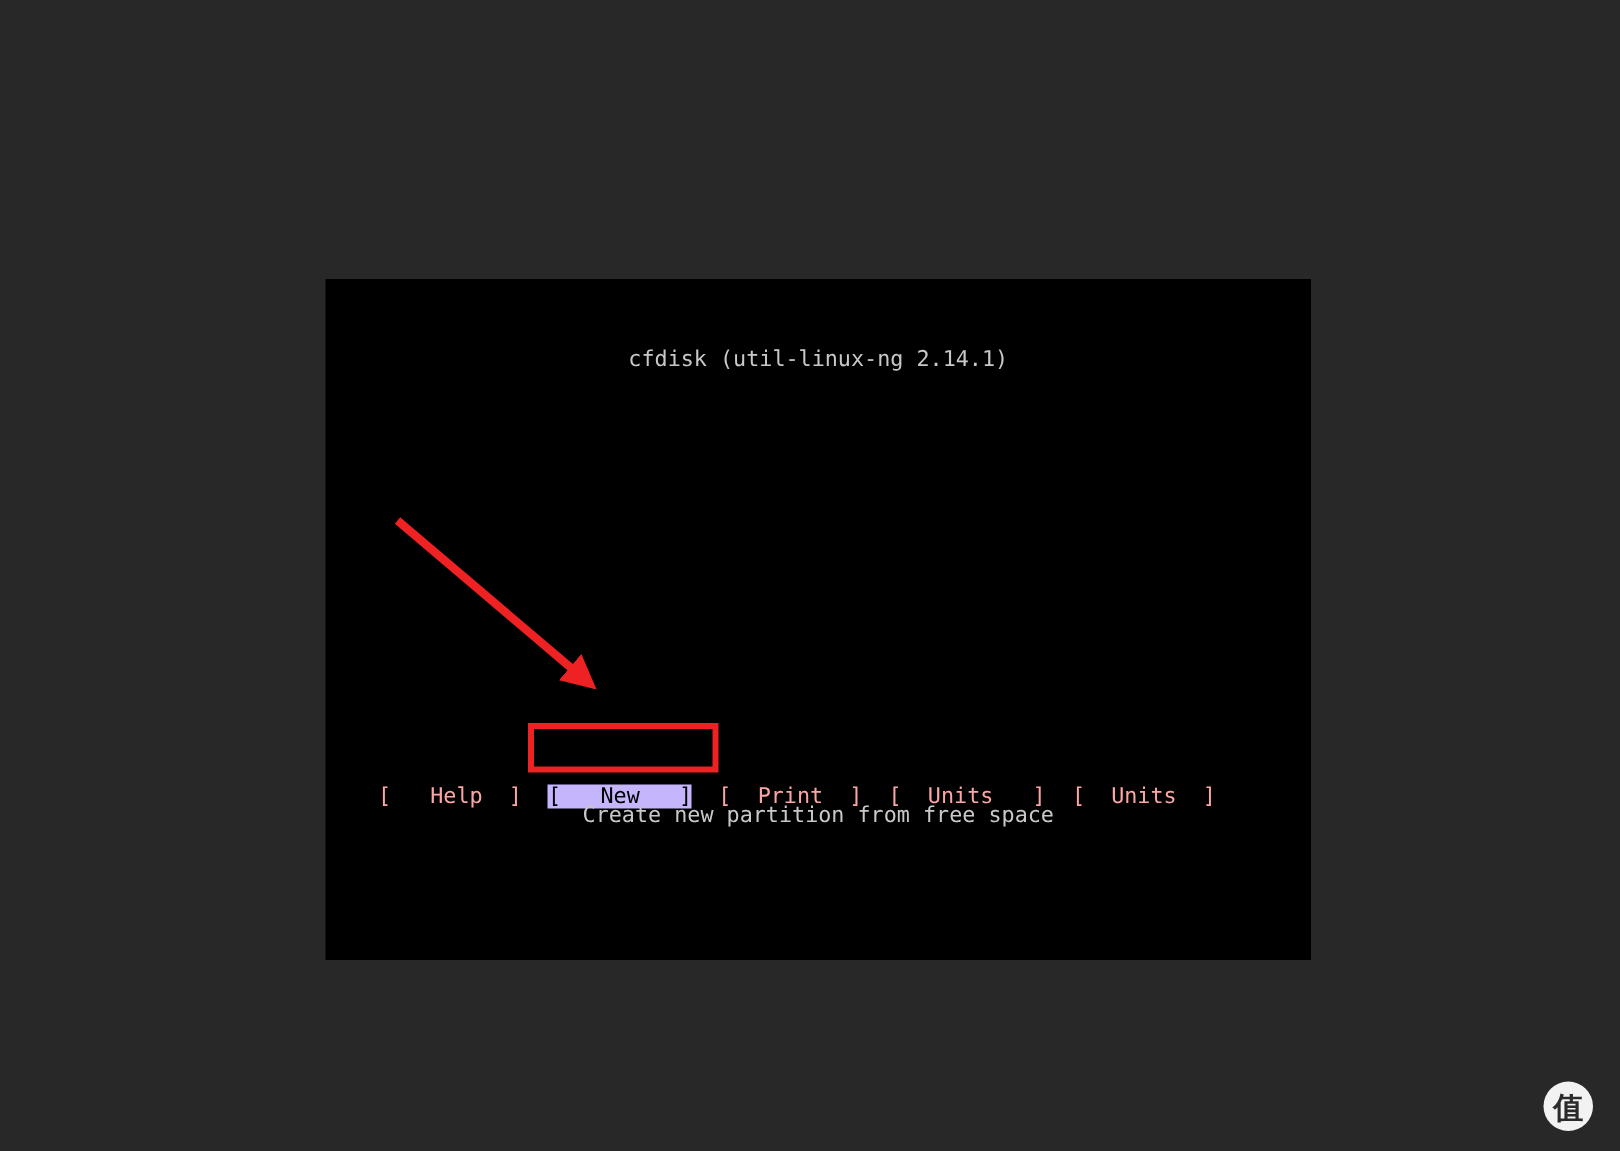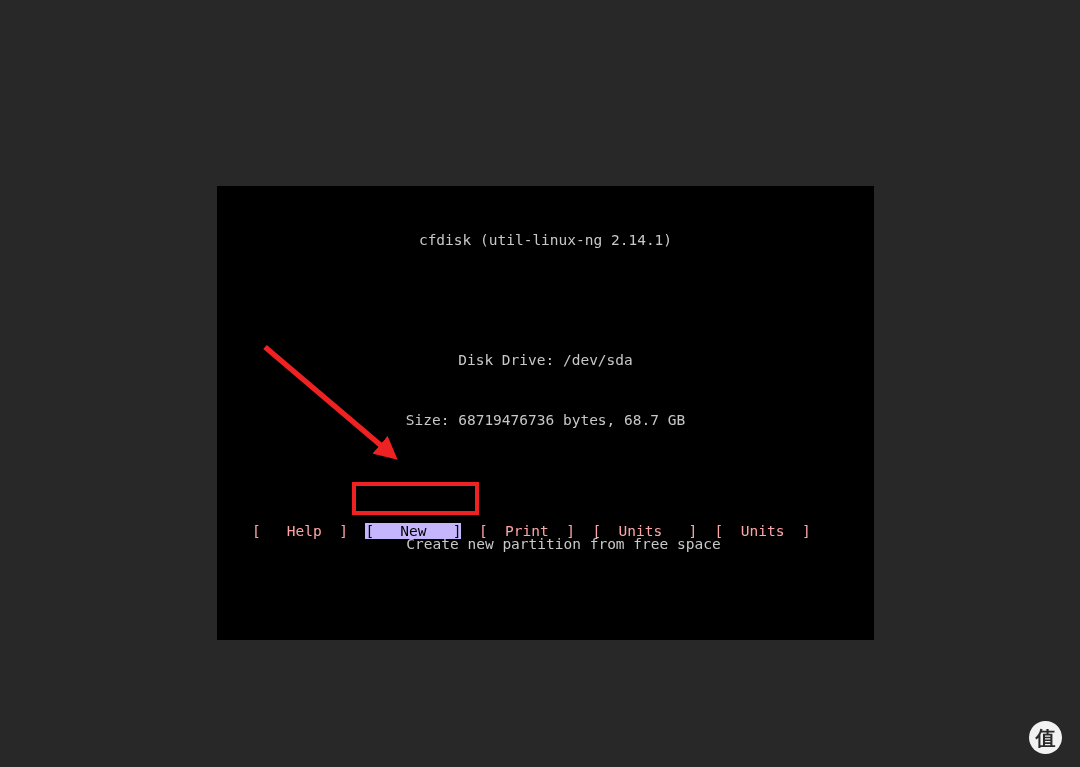--- a/index.html
+++ b/index.html
@@ -68,21 +68,20 @@
   #hint-line {
     position: absolute;
     left: 0;
     top: 351px;
     width: 657px;
     text-align: center;
     color: #c8c8c8;
     font-size: 14.5px;
     line-height: 15px;
     white-space: pre;
-    margin-left: 18px;
   }
 
   
   #annotation-box {
     position: absolute;
     left: 352px;
     top: 482px;
     width: 127px;
     height: 33px;
     border: 4px solid #ee2222;
@@ -132,23 +131,21 @@
 </style>
 </head>
 <body>
 
 <div id="terminal">
 
   <span class="tline center" id="title-line">cfdisk (util-linux-ng 2.14.1)</span>
 
   <span class="spacer"></span>
 
-  <span class="tline center">Disk Drive: /dev/sda</span>
 
-  <span class="tline center">Size: 68719476736 bytes, 68.7 GB</span>
 
 
   <span class="spacer"></span>
 
   
 
   
 
   
 

